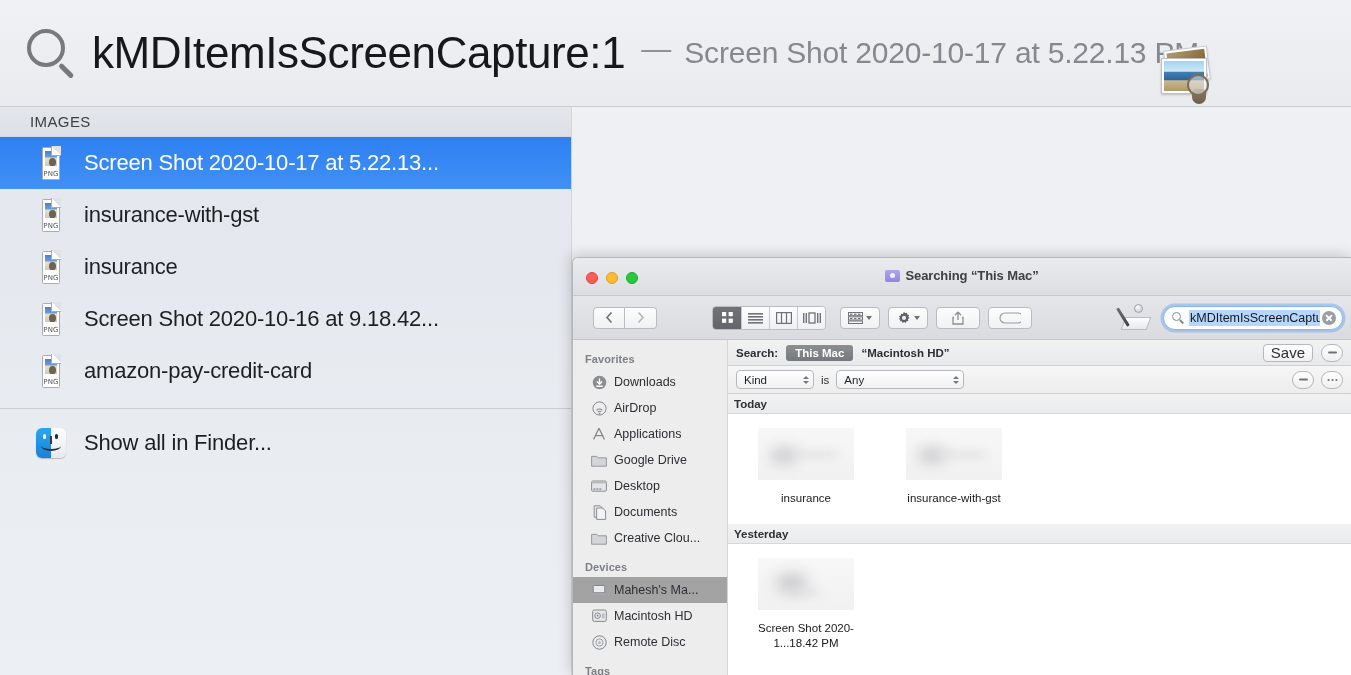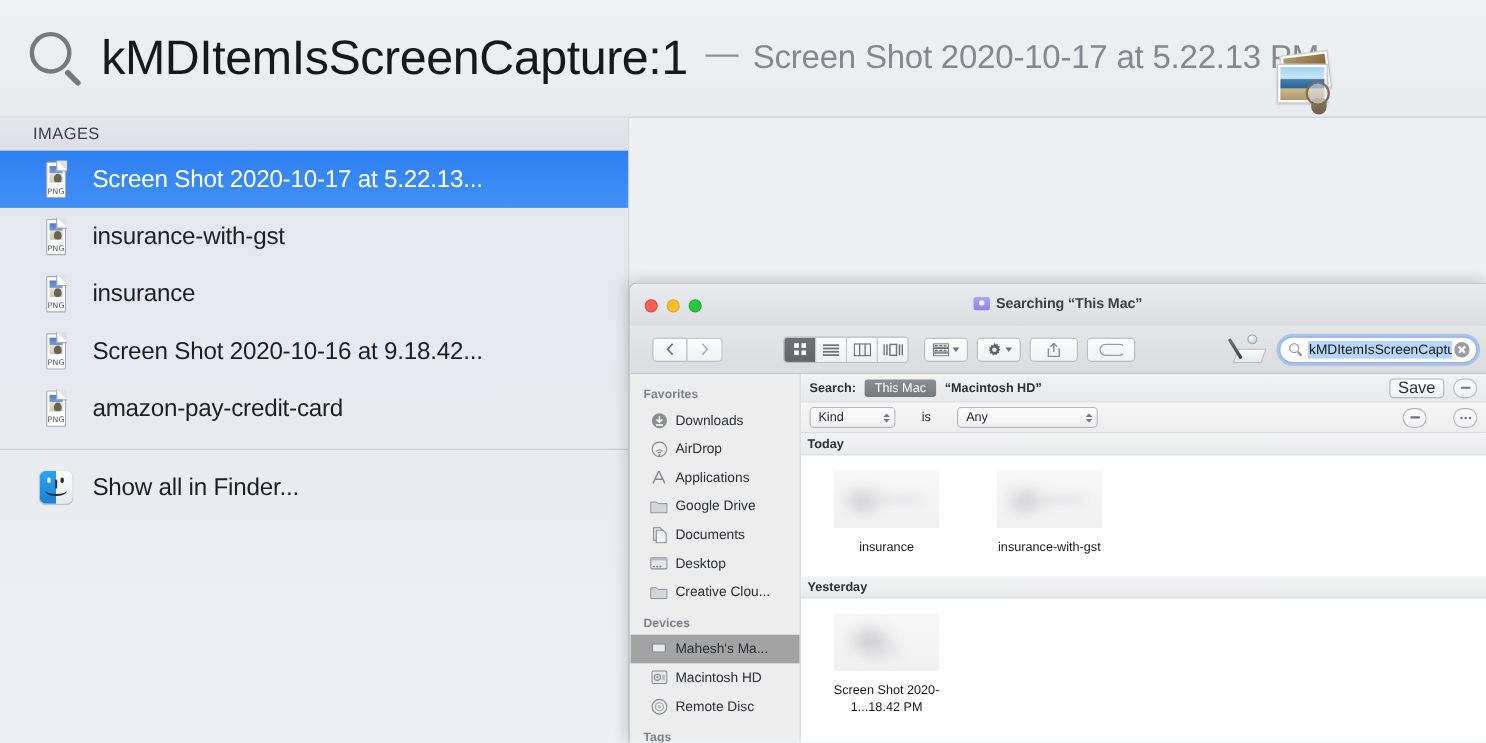--- a/index.html
+++ b/index.html
@@ -240,37 +240,37 @@
   .sb-ic { width:16px; height:16px; flex:0 0 16px; display:flex; align-items:center; justify-content:center; }
 
   .fw-main { flex:1; background:#ffffff; overflow:hidden; position:relative; }
   .srch-bar {
     height:26px; background:linear-gradient(to bottom,#f2f2f3,#e8e9ea);
     border-bottom:1px solid #cfd0d2; display:flex; align-items:center; padding:0 8px;
     font-size:11.5px; color:#2c2f33; font-weight:bold; gap:8px;
   }
   .scope-pill {
     background:linear-gradient(to bottom,#8b8e93,#75787d); color:#fff;
-    border-radius:3px; padding:2px 9px; font-size:11.5px; font-weight:normal;
+    border-radius:3px; padding:2px 9px; font-size:11.5px; font-weight:bold;
   }
   .scope-plain { font-weight:bold; color:#2c2f33; }
   .srch-bar .spacer { flex:1; }
   .mini-btn {
     background:linear-gradient(to bottom,#fefefe,#f0f0f1); border:1px solid #b5b8bc;
     border-radius:4px; height:18px; display:flex; align-items:center; justify-content:center;
     font-size:15px; color:#2c2f33; padding:0 7px; font-weight:normal;
   }
   .round-btn {
     width:22px; background:linear-gradient(to bottom,#fefefe,#f0f0f1); border:1px solid #b5b8bc;
     border-radius:9px; height:18px; display:flex; align-items:center; justify-content:center;
     color:#6c6f74; font-size:12px;
   }
   .filt-bar {
     height:28px; background:linear-gradient(to bottom,#f6f6f7,#ededee);
-    border-bottom:1px solid #cfd0d2; display:flex; align-items:center; padding:0 8px; gap:24px;
+    border-bottom:1px solid #cfd0d2; display:flex; align-items:center; padding:0 8px; gap:7px;
   }
   .pop {
     background:linear-gradient(to bottom,#fefefe,#f1f1f2); border:1px solid #b5b8bc;
     border-radius:4px; height:19px; display:flex; align-items:center;
     font-size:11.5px; color:#1f2226; padding:0 4px 0 7px; position:relative;
   }
   .pop .arrows { margin-left:auto; padding-left:10px; display:flex; flex-direction:column; gap:2px; }
   .pop .arrows i { width:0; height:0; border-left:3px solid transparent; border-right:3px solid transparent; }
   .pop .arrows i:first-child { border-bottom:3.5px solid #74777c; }
   .pop .arrows i:last-child { border-top:3.5px solid #74777c; }
@@ -587,41 +587,41 @@
         <span class="sb-ic">
           <svg width="16" height="13" viewBox="0 0 16 13">
             <path d="M0.6 2.4h5.2l1.3 1.4h8.3v8.4H0.6z" fill="#d3d5d8" stroke="#8e9195" stroke-width="0.9"></path>
           </svg>
         </span>
         <span>Google Drive</span>
       </div>
 
       <div class="sb-item">
         <span class="sb-ic">
-          <svg width="15" height="15" viewBox="0 0 15 15">
-            <path d="M2.2 0.8h6l3 3v8.4H2.2z" fill="#e6e8eb" stroke="#8a8d91" stroke-width="1"></path>
-            <path d="M4.6 3h6l3 3v8.4H4.6z" fill="#f2f3f5" stroke="#8a8d91" stroke-width="1"></path>
-          </svg>
-        </span>
-        <span>Documents</span>
-      </div>
-
-      <div class="sb-item">
-        <span class="sb-ic">
           <svg width="16" height="13" viewBox="0 0 16 13">
             <rect x="0.6" y="1" width="14.8" height="10.2" rx="1.2" fill="#e3e5e8" stroke="#8a8d91" stroke-width="1"></rect>
             <rect x="0.6" y="1" width="14.8" height="2.4" fill="#b7babe"></rect>
             <g fill="#8a8d91">
                 <rect x="2.4" y="8.4" width="2" height="1.4"></rect>
                 <rect x="5.4" y="8.4" width="2" height="1.4"></rect>
                 <rect x="8.4" y="8.4" width="2" height="1.4"></rect>
               </g>
           </svg>
         </span>
         <span>Desktop</span>
+      </div>
+
+      <div class="sb-item">
+        <span class="sb-ic">
+          <svg width="15" height="15" viewBox="0 0 15 15">
+            <path d="M2.2 0.8h6l3 3v8.4H2.2z" fill="#e6e8eb" stroke="#8a8d91" stroke-width="1"></path>
+            <path d="M4.6 3h6l3 3v8.4H4.6z" fill="#f2f3f5" stroke="#8a8d91" stroke-width="1"></path>
+          </svg>
+        </span>
+        <span>Documents</span>
       </div>
 
       <div class="sb-item">
         <span class="sb-ic">
           <svg width="16" height="13" viewBox="0 0 16 13">
             <path d="M0.6 2.4h5.2l1.3 1.4h8.3v8.4H0.6z" fill="#d3d5d8" stroke="#8e9195" stroke-width="0.9"></path>
           </svg>
         </span>
         <span>Creative Clou...</span>
       </div>

